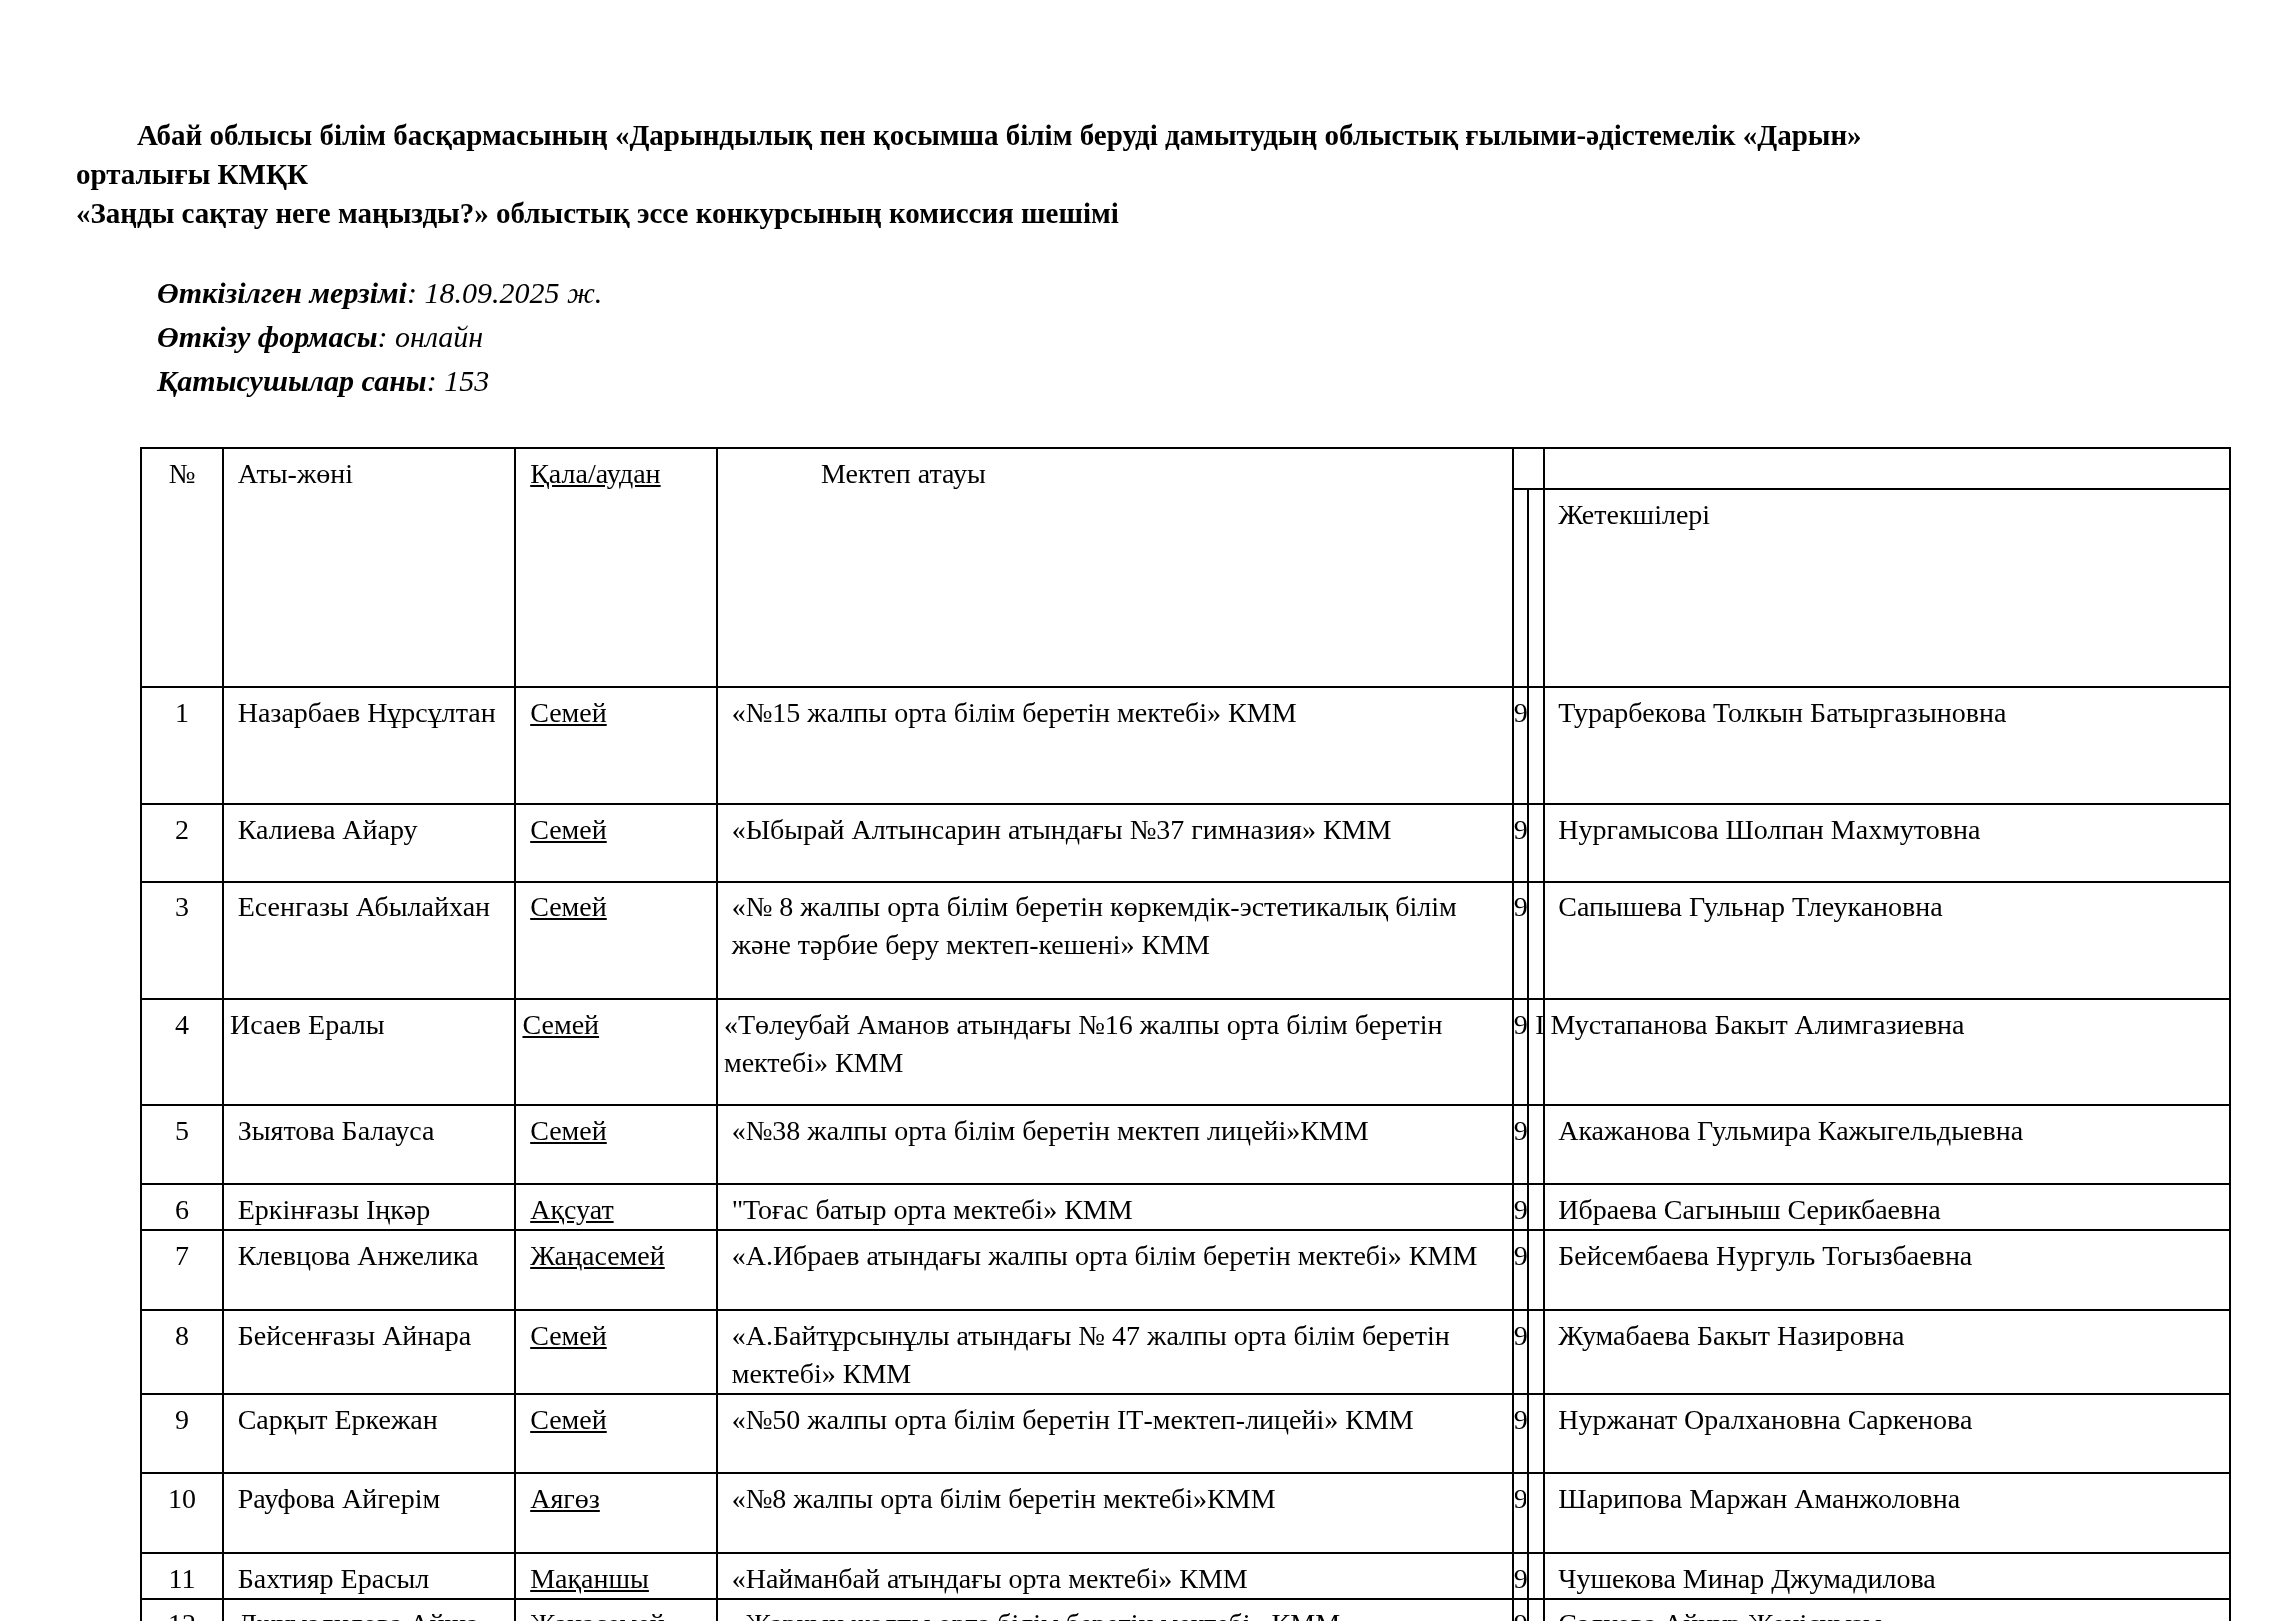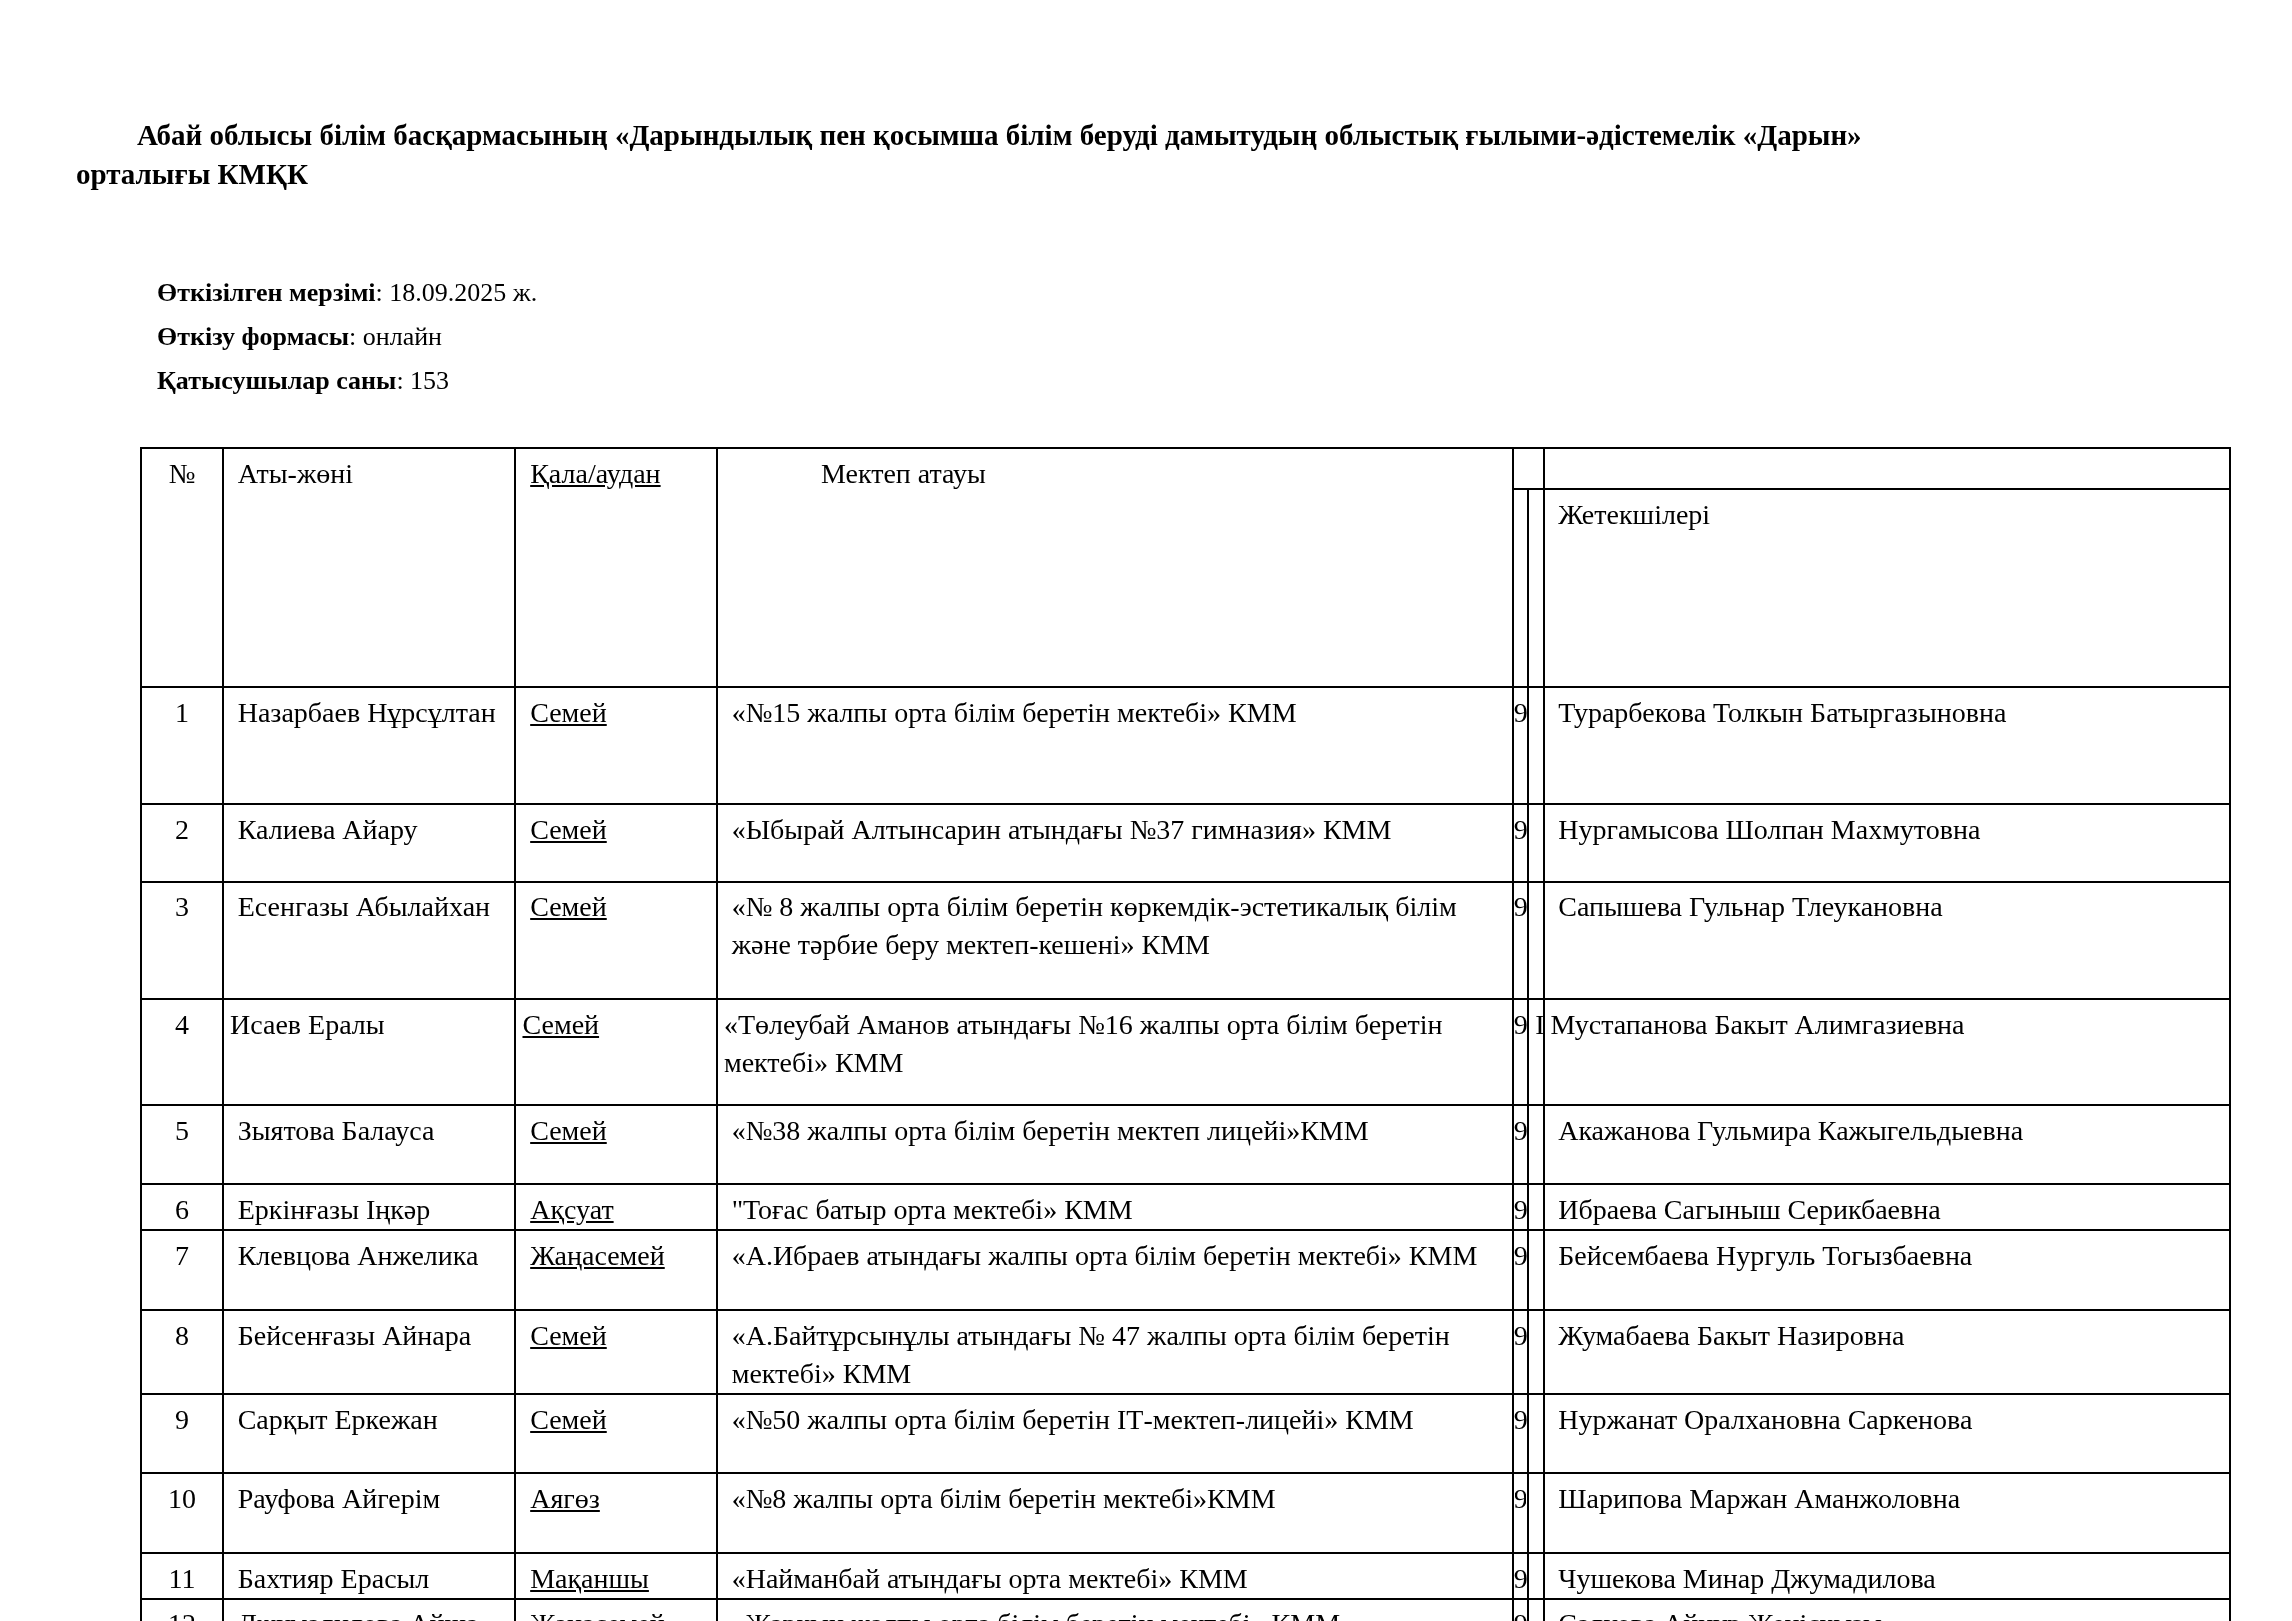--- a/index.html
+++ b/index.html
@@ -3,21 +3,21 @@
 <meta charset="utf-8">
 <style>
   html, body { margin: 0; padding: 0; background: #ffffff; }
   body { width: 2293px; height: 1621px; position: relative; overflow: hidden;
          font-family: "Liberation Serif", "DejaVu Serif", serif; color: #000; }
   .title-block { position: absolute; left: 0; top: 116px; width: 2293px; text-align: left;
                  font-weight: bold; font-size: 29px; line-height: 39px; }
   .title-block div { white-space: nowrap; }
   .title-l1 { padding-left: 137px; }
   .title-l2, .title-l3 { padding-left: 76px; }
-  .meta { position: absolute; left: 157px; top: 271px; font-size: 26px; line-height: 44px; }
+  .meta { position: absolute; left: 157px; top: 271px; font-size: 30px; line-height: 44px; font-style: italic; }
   .meta .k { font-weight: bold; }
   table.results { position: absolute; left: 140px; top: 447px; border-collapse: collapse;
                   font-size: 28px; line-height: 38px; table-layout: fixed; width: 2091px; }
   table.results td { border: 2.9px solid #000; vertical-align: top; padding: 5.9px 11.8px 0 13.7px;
                      overflow: hidden; }
   table.results td.thin { border-width: 2px; }
   .c-no { width: 80px; text-align: center; padding-left: 0 !important; padding-right: 0 !important; }
   .c-name { width: 265px; }
   .c-city { width: 174px; word-break: break-all; text-decoration: underline; }
   .c-school { width: 679px; }
@@ -40,20 +40,21 @@
   tr.r10 td { height: 72px; border-radius: 23px; }
   tr.r11 td { height: 33px; }
   tr.r12 td { height: 74px; }
 </style>
 </head>
 <body>
 
 <div class="title-block">
   <div class="title-l1">Абай облысы білім басқармасының «Дарындылық пен қосымша білім беруді дамытудың облыстық ғылыми-әдістемелік «Дарын»</div>
   <div class="title-l2">орталығы КМҚК</div>
+  <div class="title-l3">«Заңды сақтау неге маңызды?» облыстық эссе конкурсының комиссия шешімі</div>
 </div>
 
 <div class="meta">
   <div><span class="k">Өткізілген мерзімі</span><span>: 18.09.2025 ж.</span></div>
   <div><span class="k">Өткізу формасы</span><span>: онлайн</span></div>
   <div><span class="k">Қатысушылар саны</span><span>: 153</span></div>
 </div>
 
 <table class="results">
   <tbody id="tbody">

